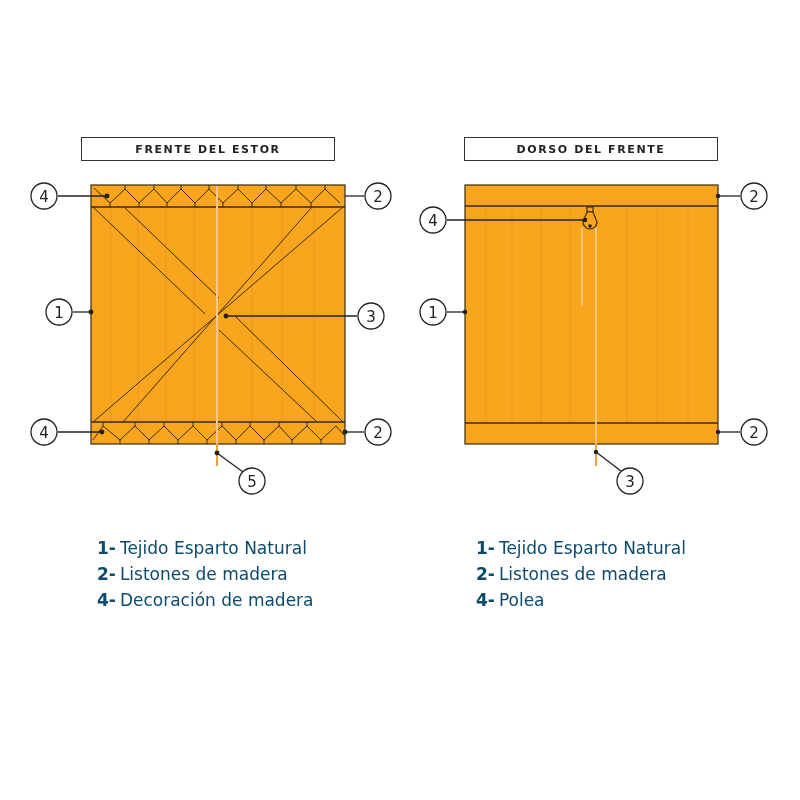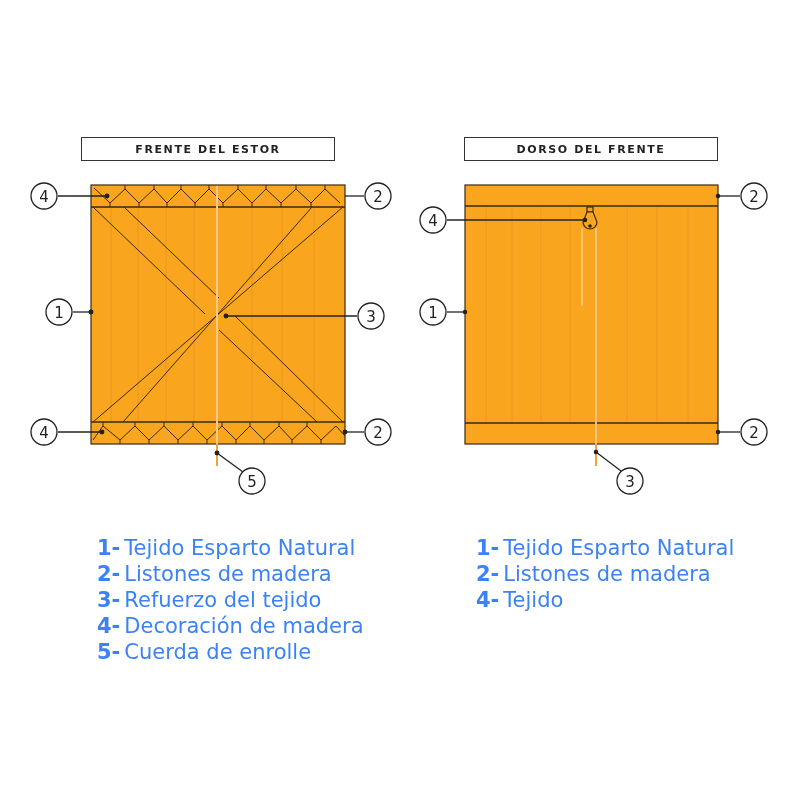--- a/index.html
+++ b/index.html
@@ -4,21 +4,21 @@
   <style>
     html, body { margin: 0; padding: 0; background: #ffffff; }
     body { width: 800px; height: 800px; position: relative; overflow: hidden; font-family: "Liberation Sans", sans-serif; }
     .title-box {
       position: absolute; height: 24px; border: 1.5px solid #333; box-sizing: border-box;
       display: flex; align-items: center; justify-content: center;
       font-family: "DejaVu Sans", sans-serif; font-weight: bold; font-size: 11px; letter-spacing: 1.6px; color: #222;
       background: #fff;
     }
     #diagram { position: absolute; left: 0; top: 0; }
-    .legend { position: absolute; font-family: "DejaVu Sans", sans-serif; font-size: 21px; color: #3b82f6; line-height: 26px; }
+    .legend { position: absolute; font-family: "DejaVu Sans", sans-serif; font-size: 17px; color: #0c4a6e; line-height: 26px; }
     .legend-item { white-space: nowrap; }
     .legend-num { font-weight: bold; }
     .legend-label { margin-left: 4px; }
     .callout-text { font-family: "DejaVu Sans", sans-serif; font-size: 15px; fill: #222; }
   </style>
 </head>
 <body>
 
 <div class="title-box" style="left:81px; top:137px; width:254px;">FRENTE DEL ESTOR</div>
 <div class="title-box" style="left:464px; top:137px; width:254px;">DORSO DEL FRENTE</div>
@@ -193,22 +193,20 @@
     <text class="callout-text" x="433" y="221">4</text>
     <text class="callout-text" x="433" y="313">1</text>
     <text class="callout-text" x="754" y="433">2</text>
     <text class="callout-text" x="630" y="482">3</text>
   </g>
 </svg>
 
 <div class="legend" style="left:97px; top:535px;">
   <div class="legend-item"><span class="legend-num">1-</span><span class="legend-label">Tejido Esparto Natural</span></div>
   <div class="legend-item"><span class="legend-num">2-</span><span class="legend-label">Listones de madera</span></div>
-  <div class="legend-item"><span class="legend-num">3-</span><span class="legend-label">Refuerzo del tejido</span></div>
   <div class="legend-item"><span class="legend-num">4-</span><span class="legend-label">Decoración de madera</span></div>
-  <div class="legend-item"><span class="legend-num">5-</span><span class="legend-label">Cuerda de enrolle</span></div>
 </div>
 
 <div class="legend" style="left:476px; top:535px;">
   <div class="legend-item"><span class="legend-num">1-</span><span class="legend-label">Tejido Esparto Natural</span></div>
   <div class="legend-item"><span class="legend-num">2-</span><span class="legend-label">Listones de madera</span></div>
-  <div class="legend-item"><span class="legend-num">4-</span><span class="legend-label">Tejido</span></div>
+  <div class="legend-item"><span class="legend-num">4-</span><span class="legend-label">Polea</span></div>
 </div>
 
 </body></html>

